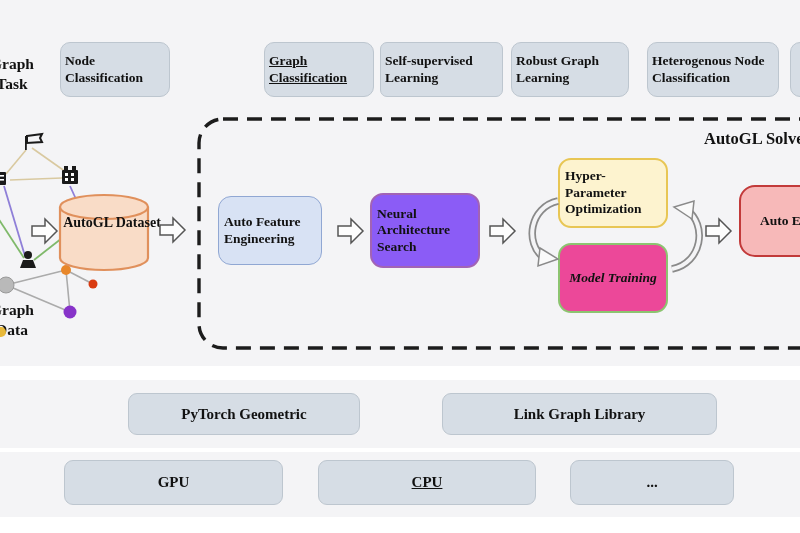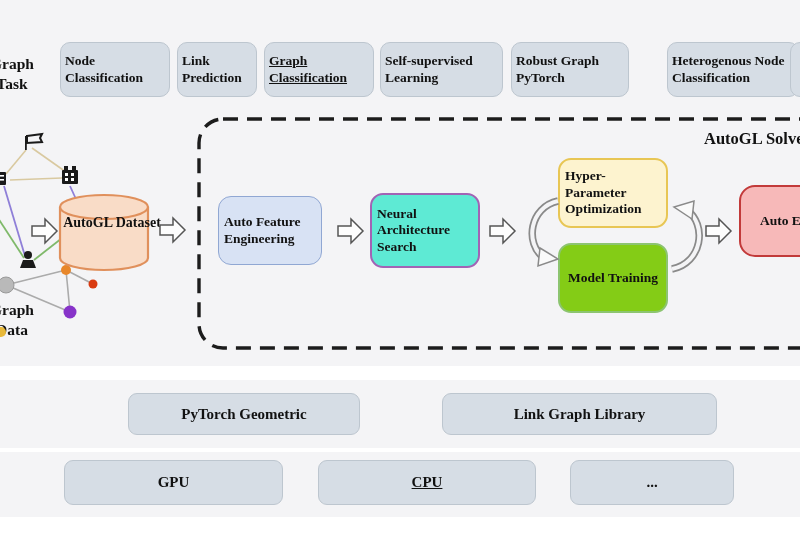--- a/index.html
+++ b/index.html
@@ -45,25 +45,24 @@
 <div id="canvas">
 
   <div id="region-top" class="region"></div>
   <div id="band-frameworks" class="region"></div>
   <div id="band-hardware" class="region"></div>
 
   <div class="side-label" style="left:-24px;top:54px;width:72px;">Graph Task</div>
   <div class="side-label" style="left:-24px;top:300px;width:72px;">Graph Data</div>
 
   <div class="box task-box" style="left:60px;width:110px;">Node Classification</div>
-  <div class="box task-box" style="left:177px;width:80px;">Link Prediction</div>
   <div class="box task-box" style="left:264px;width:110px;text-decoration:underline;">Graph Classification</div>
-  <div class="box task-box" style="left:380px;width:123px;">Self-supervised Learning</div>
-  <div class="box task-box" style="left:511px;width:118px;">Robust Graph PyTorch</div>
-  <div class="box task-box" style="left:647px;width:132px;margin-left:20px;">Heterogenous Node Classification</div>
+  <div class="box task-box" style="left:380px;width:123px;border-radius:7px;">Self-supervised Learning</div>
+  <div class="box task-box" style="left:511px;width:118px;">Robust Graph Learning</div>
+  <div class="box task-box" style="left:647px;width:132px;">Heterogenous Node Classification</div>
   <div class="box task-box" style="left:790px;width:70px;"></div>
 
   <svg width="130" height="235" viewBox="0 0 130 235" style="left:-16px;top:128px;">
 
     <g stroke="#d9c9a0" stroke-width="1.6">
       <line x1="42" y1="22" x2="22" y2="46"></line>
       <line x1="48" y1="20" x2="82" y2="44"></line>
       <line x1="26" y1="52" x2="78" y2="50"></line>
     </g>
 
@@ -143,23 +142,23 @@
   <svg width="26" height="26" viewBox="0 0 26 26" style="left:706px;top:218px;">
     <polygon points="0,8 13,8 13,1 25,13 13,25 13,18 0,18" fill="#fdfdfd" stroke="#555" stroke-width="1.5"></polygon>
   </svg>
 
   <svg width="700" height="236" viewBox="0 0 700 236" style="left:197px;top:116px;">
     <rect x="2" y="3" width="690" height="229" rx="24" fill="none" stroke="#1c1c1c" stroke-width="3.4" stroke-dasharray="15 9"></rect>
   </svg>
   <div id="solver-title">AutoGL Solver</div>
 
   <div class="box module-box" style="left:218px;top:196px;width:104px;height:69px;background:#d8e2f4;border:1.8px solid #90a7d3;">Auto Feature Engineering</div>
-  <div class="box module-box" style="left:370px;top:193px;width:110px;height:75px;background:#5eead4;border:2px solid #a263b5;">Neural Architecture Search</div>
+  <div class="box module-box" style="left:370px;top:193px;width:110px;height:75px;background:#8b5cf6;border:2px solid #a263b5;">Neural Architecture Search</div>
   <div class="box module-box" style="left:558px;top:158px;width:110px;height:70px;background:#fdf3cf;border:2px solid #e8c654;">Hyper-Parameter Optimization</div>
-  <div class="box module-box" style="left:558px;top:243px;width:110px;height:70px;background:#84cc16;border:2px solid #8cc470;">Model Training</div>
+  <div class="box module-box" style="left:558px;top:243px;width:110px;height:70px;background:#ec4899;border:2px solid #8cc470;font-style:italic;">Model Training</div>
   <div class="box module-box" style="left:739px;top:185px;width:130px;height:72px;background:#f7b9b9;border:2.4px solid #c23a3a;border-radius:16px;">Auto Ensemble</div>
 
   <svg width="196" height="74" viewBox="0 0 196 74" style="left:518px;top:198px;">
     <path d="M40 3 C 12 9 6 45 26 60" fill="none" stroke="#8a8a8a" stroke-width="7.5"></path>
     <path d="M40 3 C 12 9 6 45 26 60" fill="none" stroke="#f4f4f6" stroke-width="4"></path>
     <polygon points="22,50 40,61 20,68" fill="#fafafa" stroke="#8a8a8a" stroke-width="1.5"></polygon>
     <path d="M154 71 C 184 65 190 27 168 11" fill="none" stroke="#8a8a8a" stroke-width="7.5"></path>
     <path d="M154 71 C 184 65 190 27 168 11" fill="none" stroke="#f4f4f6" stroke-width="4"></path>
     <polygon points="174,21 156,9 176,3" fill="#fafafa" stroke="#8a8a8a" stroke-width="1.5"></polygon>
   </svg>

